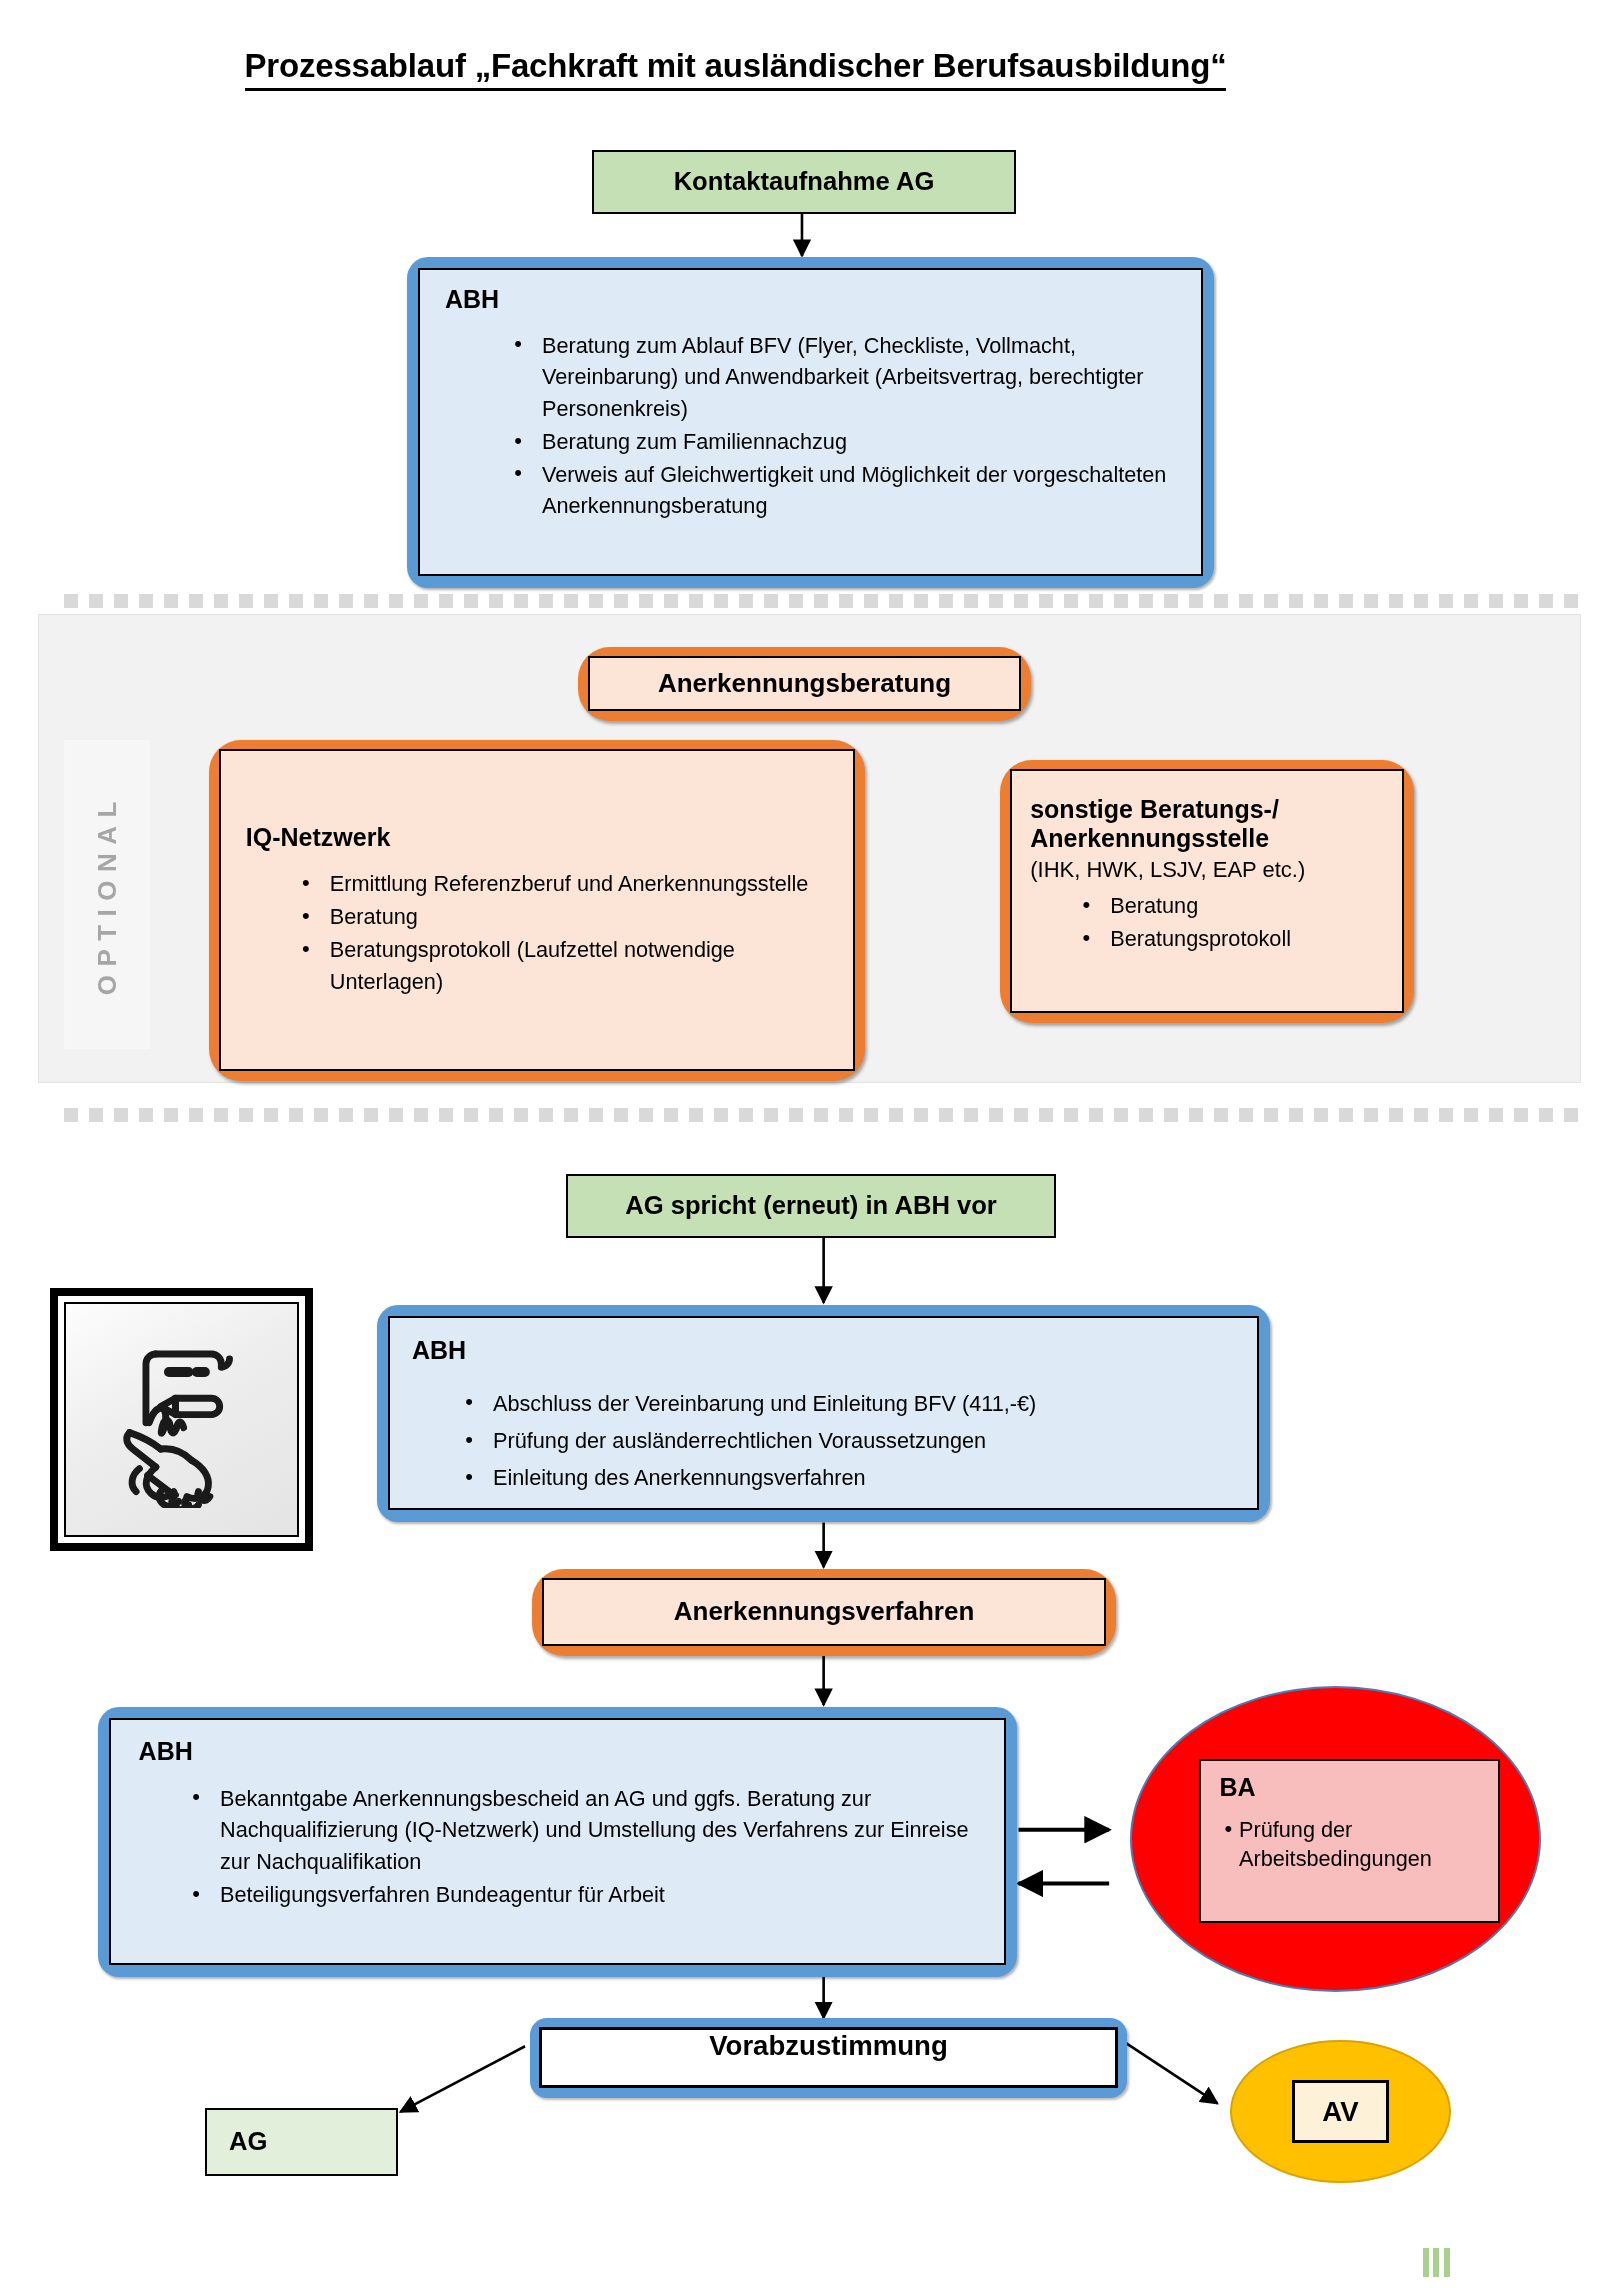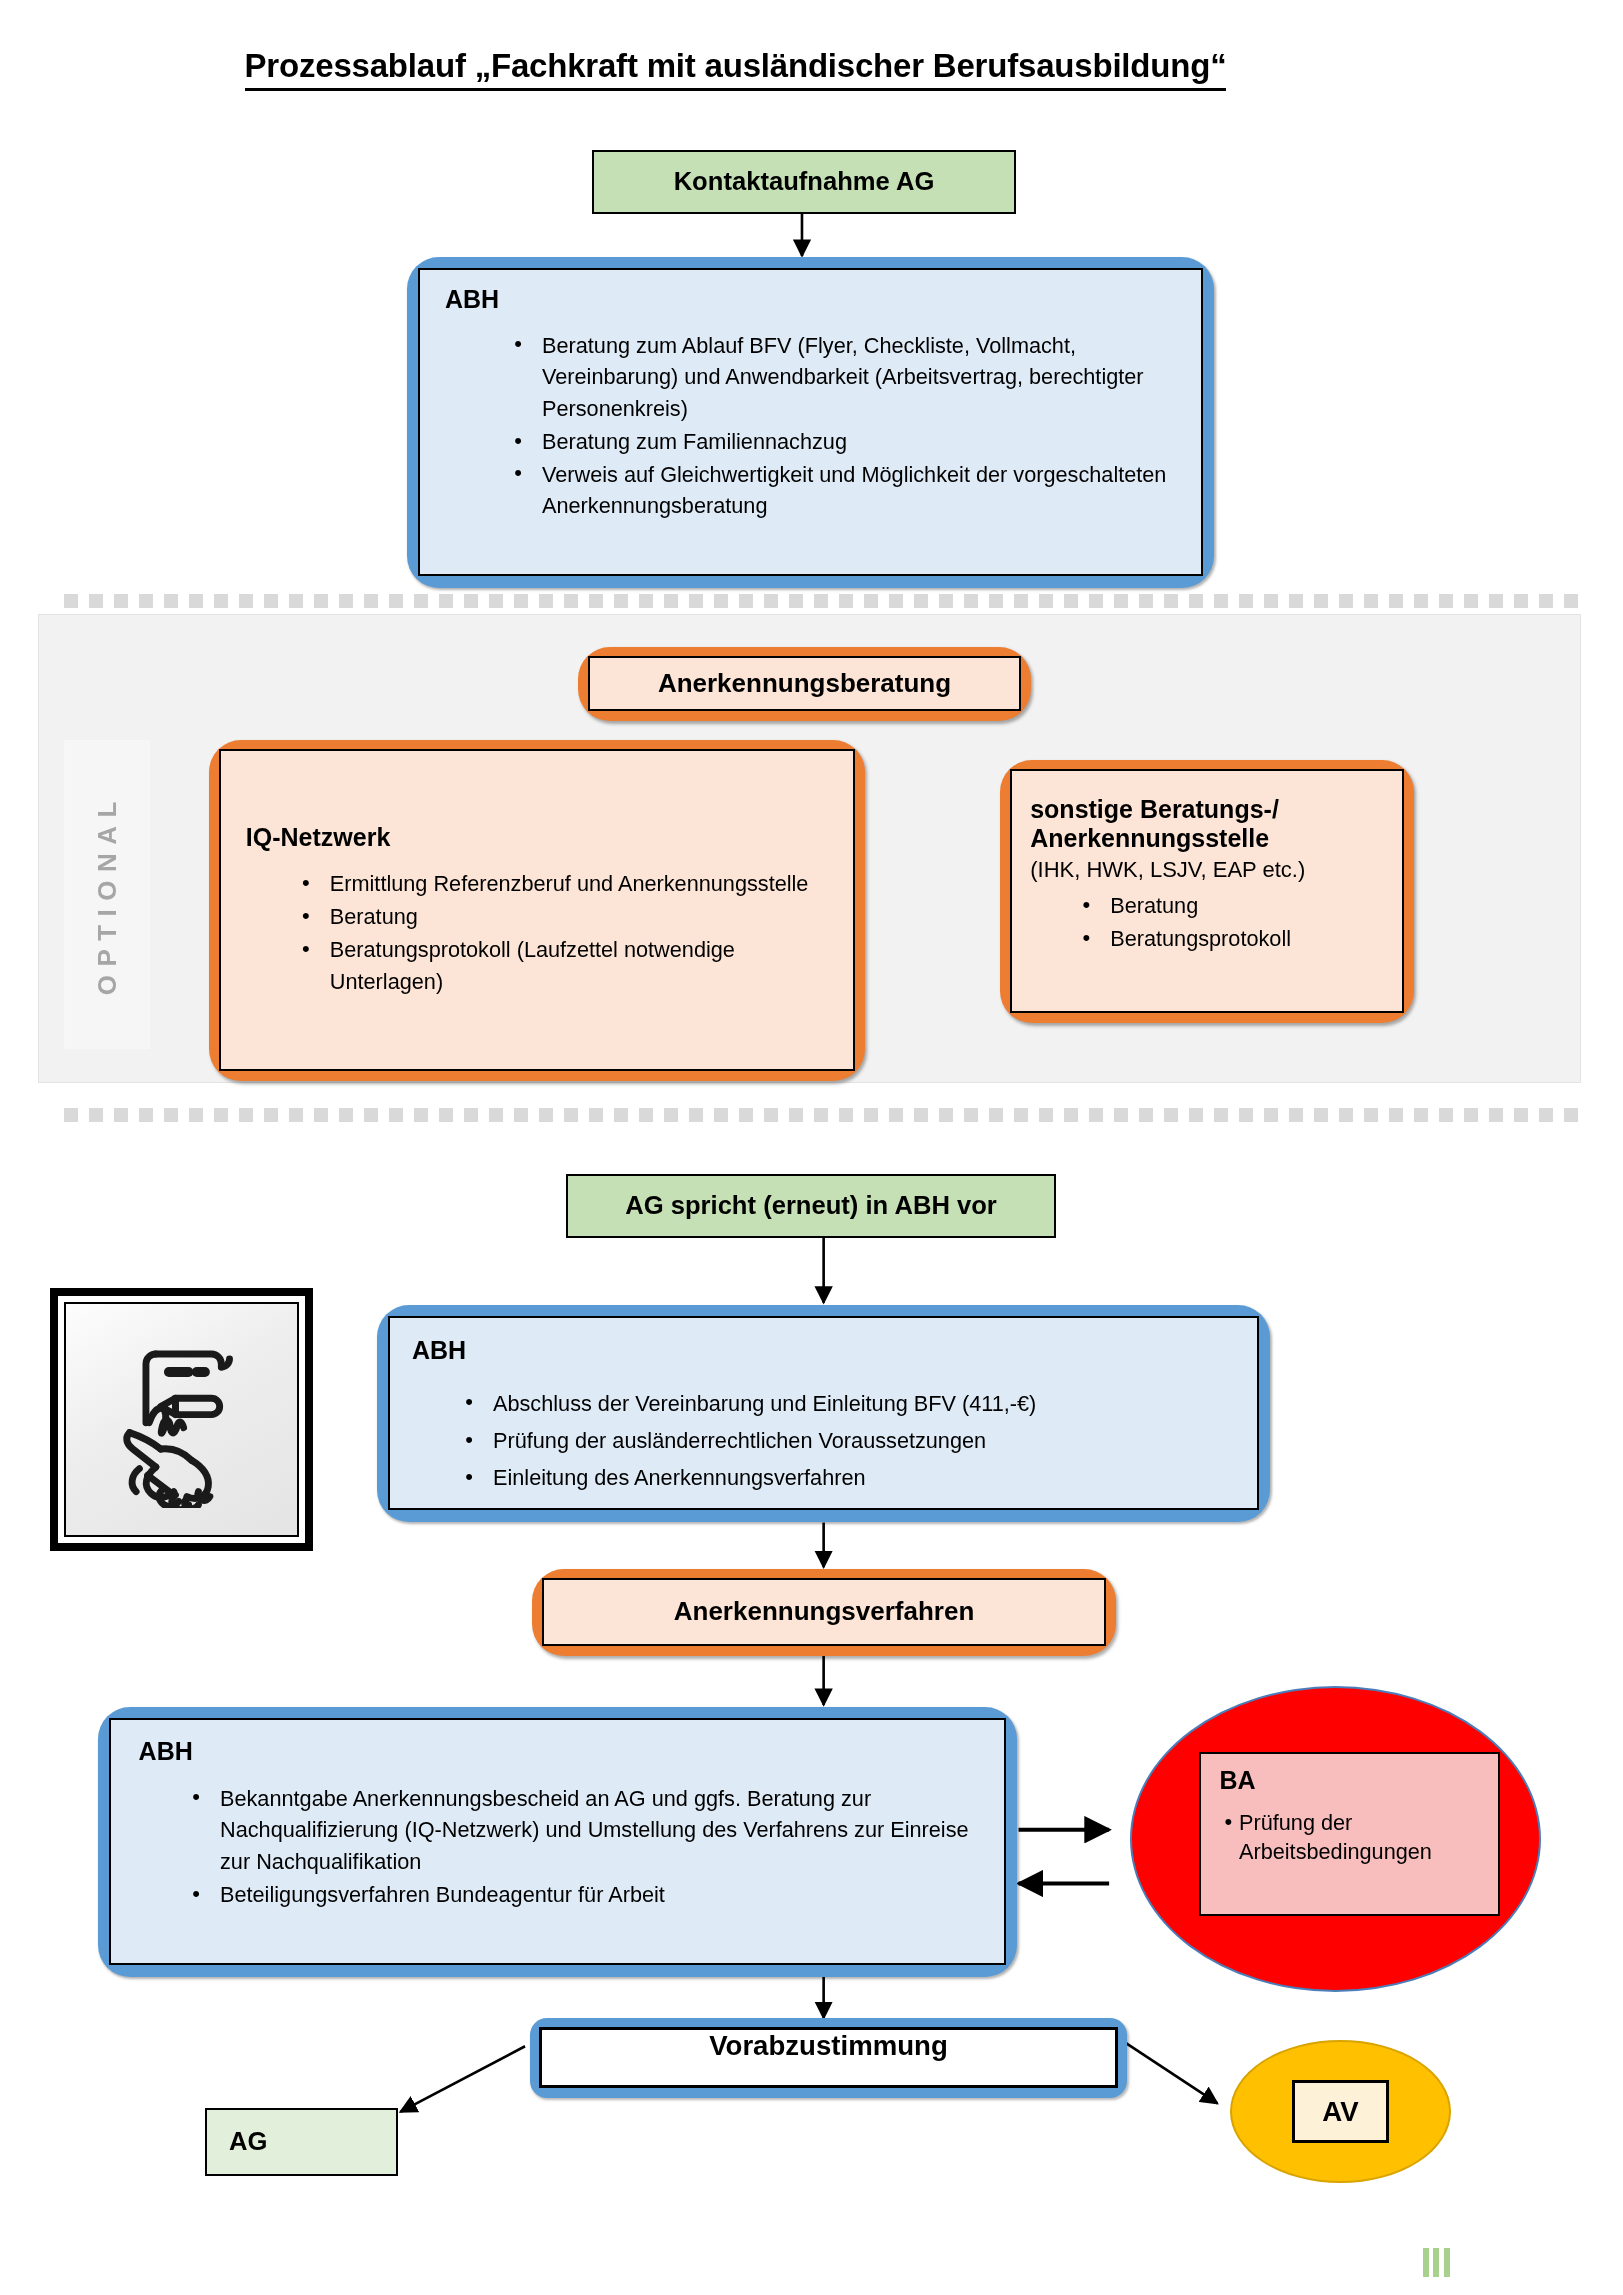--- a/index.html
+++ b/index.html
@@ -19,21 +19,21 @@
 
   
   .green-box{
     position:absolute;background:#c5e0b4;border:2.6px solid #000;
     display:flex;align-items:center;justify-content:center;
     font-size:25.6px;font-weight:bold;text-align:center;line-height:1.15;
   }
 
   
   .blue-shell{
-    position:absolute;background:#5b9bd5;border-radius:32px;
+    position:absolute;background:#5b9bd5;border-radius:21px;
     box-shadow:1.3px 2px 2.6px rgba(0,0,0,.30);
     padding:10.5px 11px 11.8px 11px;box-sizing:border-box;
   }
   .blue-inner{
     width:100%;height:100%;background:#deeaf6;border:2.6px solid #000;
     box-sizing:border-box;position:relative;
   }
 
   
   .orange-shell{
@@ -289,21 +289,21 @@
     <div class="blue-inner">
       <div class="hdr" style="position:absolute;left:27.6px;top:17px;">ABH</div>
       <ul class="bul" style="position:absolute;left:72px;top:63px;right:18.4px;">
         <li>Bekanntgabe Anerkennungsbescheid an AG und ggfs. Beratung zur Nachqualifizierung (IQ-Netzwerk) und Umstellung des Verfahrens zur Einreise zur Nachqualifikation</li>
         <li>Beteiligungsverfahren Bundeagentur für Arbeit</li>
       </ul>
     </div>
   </div>
 
   <div class="ellipse" id="ba-ellipse" style="left:1130px;top:1686px;width:407px;height:302px;">
-    <div id="ba-inner" style="left:67px;top:64px;width:301px;height:164px;padding-left:48px;">
+    <div id="ba-inner" style="left:67px;top:71px;width:301px;height:164px;padding-left:48px;">
       <div class="hdr" style="position:absolute;left:18.4px;top:11.8px;">BA</div>
       <ul class="bul" style="position:absolute;left:14.4px;top:54px;right:9.2px;">
         <li style="padding-left:23.6px;line-height:1.34;">Prüfung der Arbeitsbedingungen</li>
       </ul>
     </div>
   </div>
 
   <div id="vorab-shell" style="left:530px;top:2018px;width:597px;height:80px;">
     <div id="vorab-inner">
       <span>Vorabzustimmung</span>

